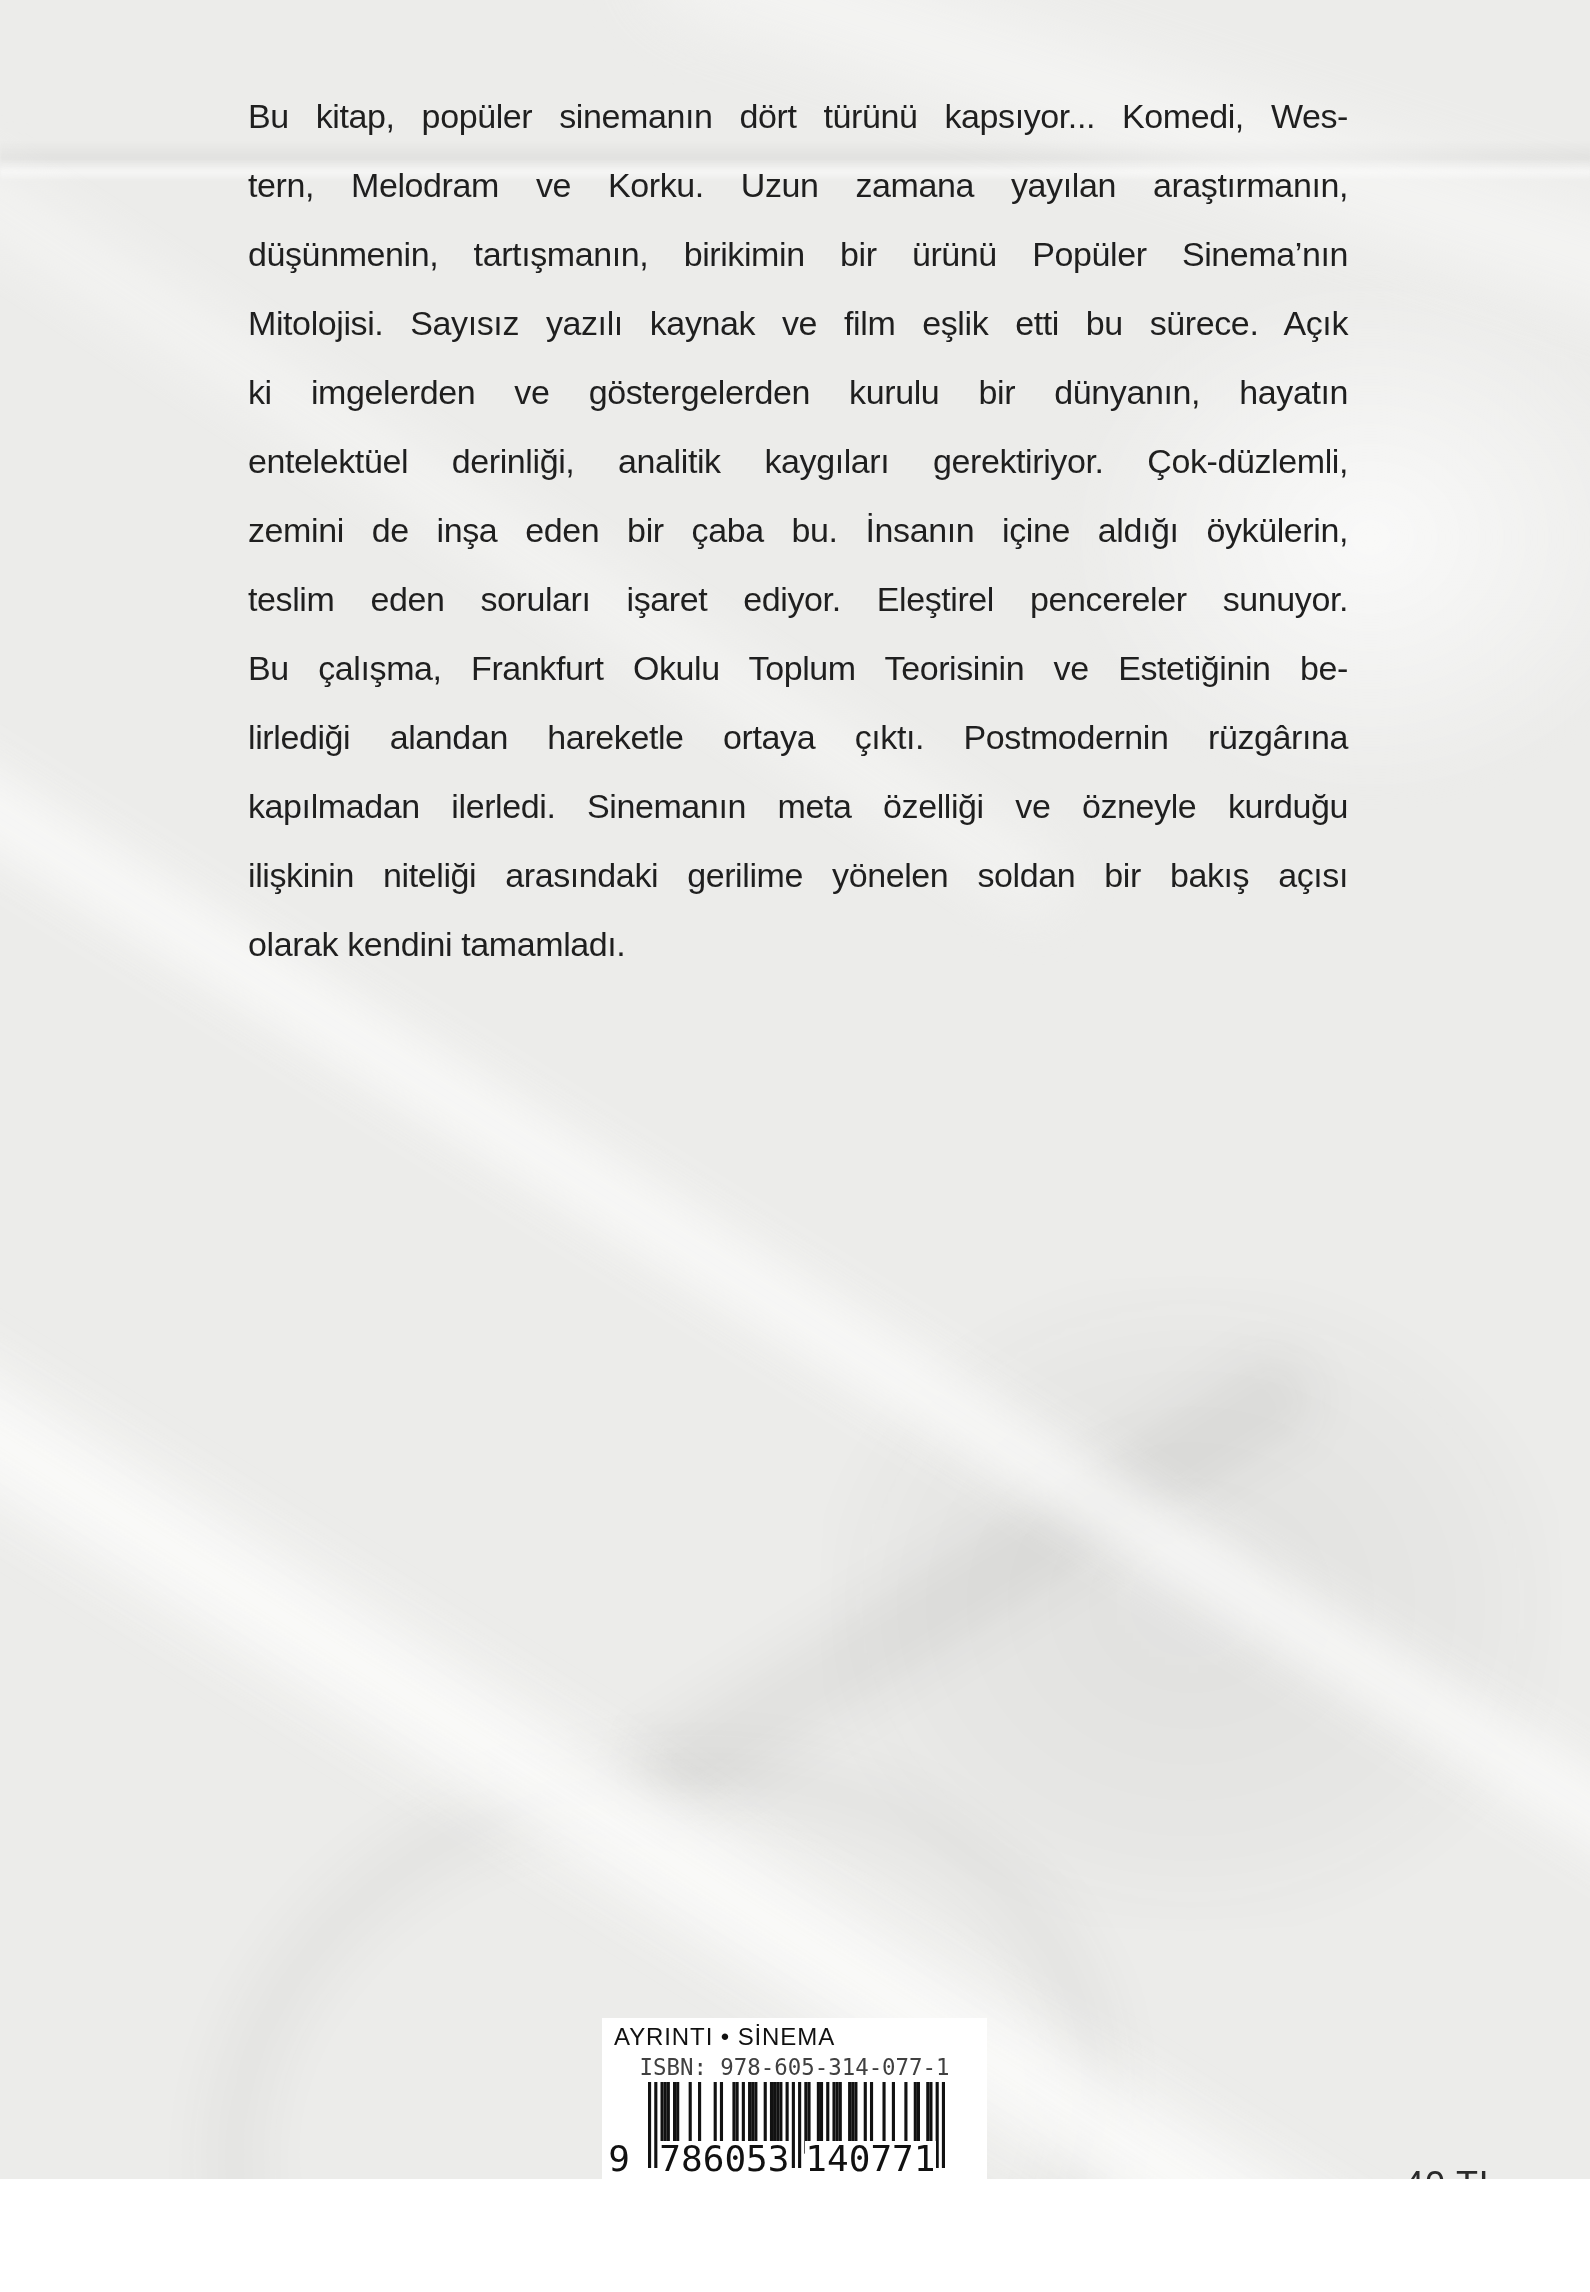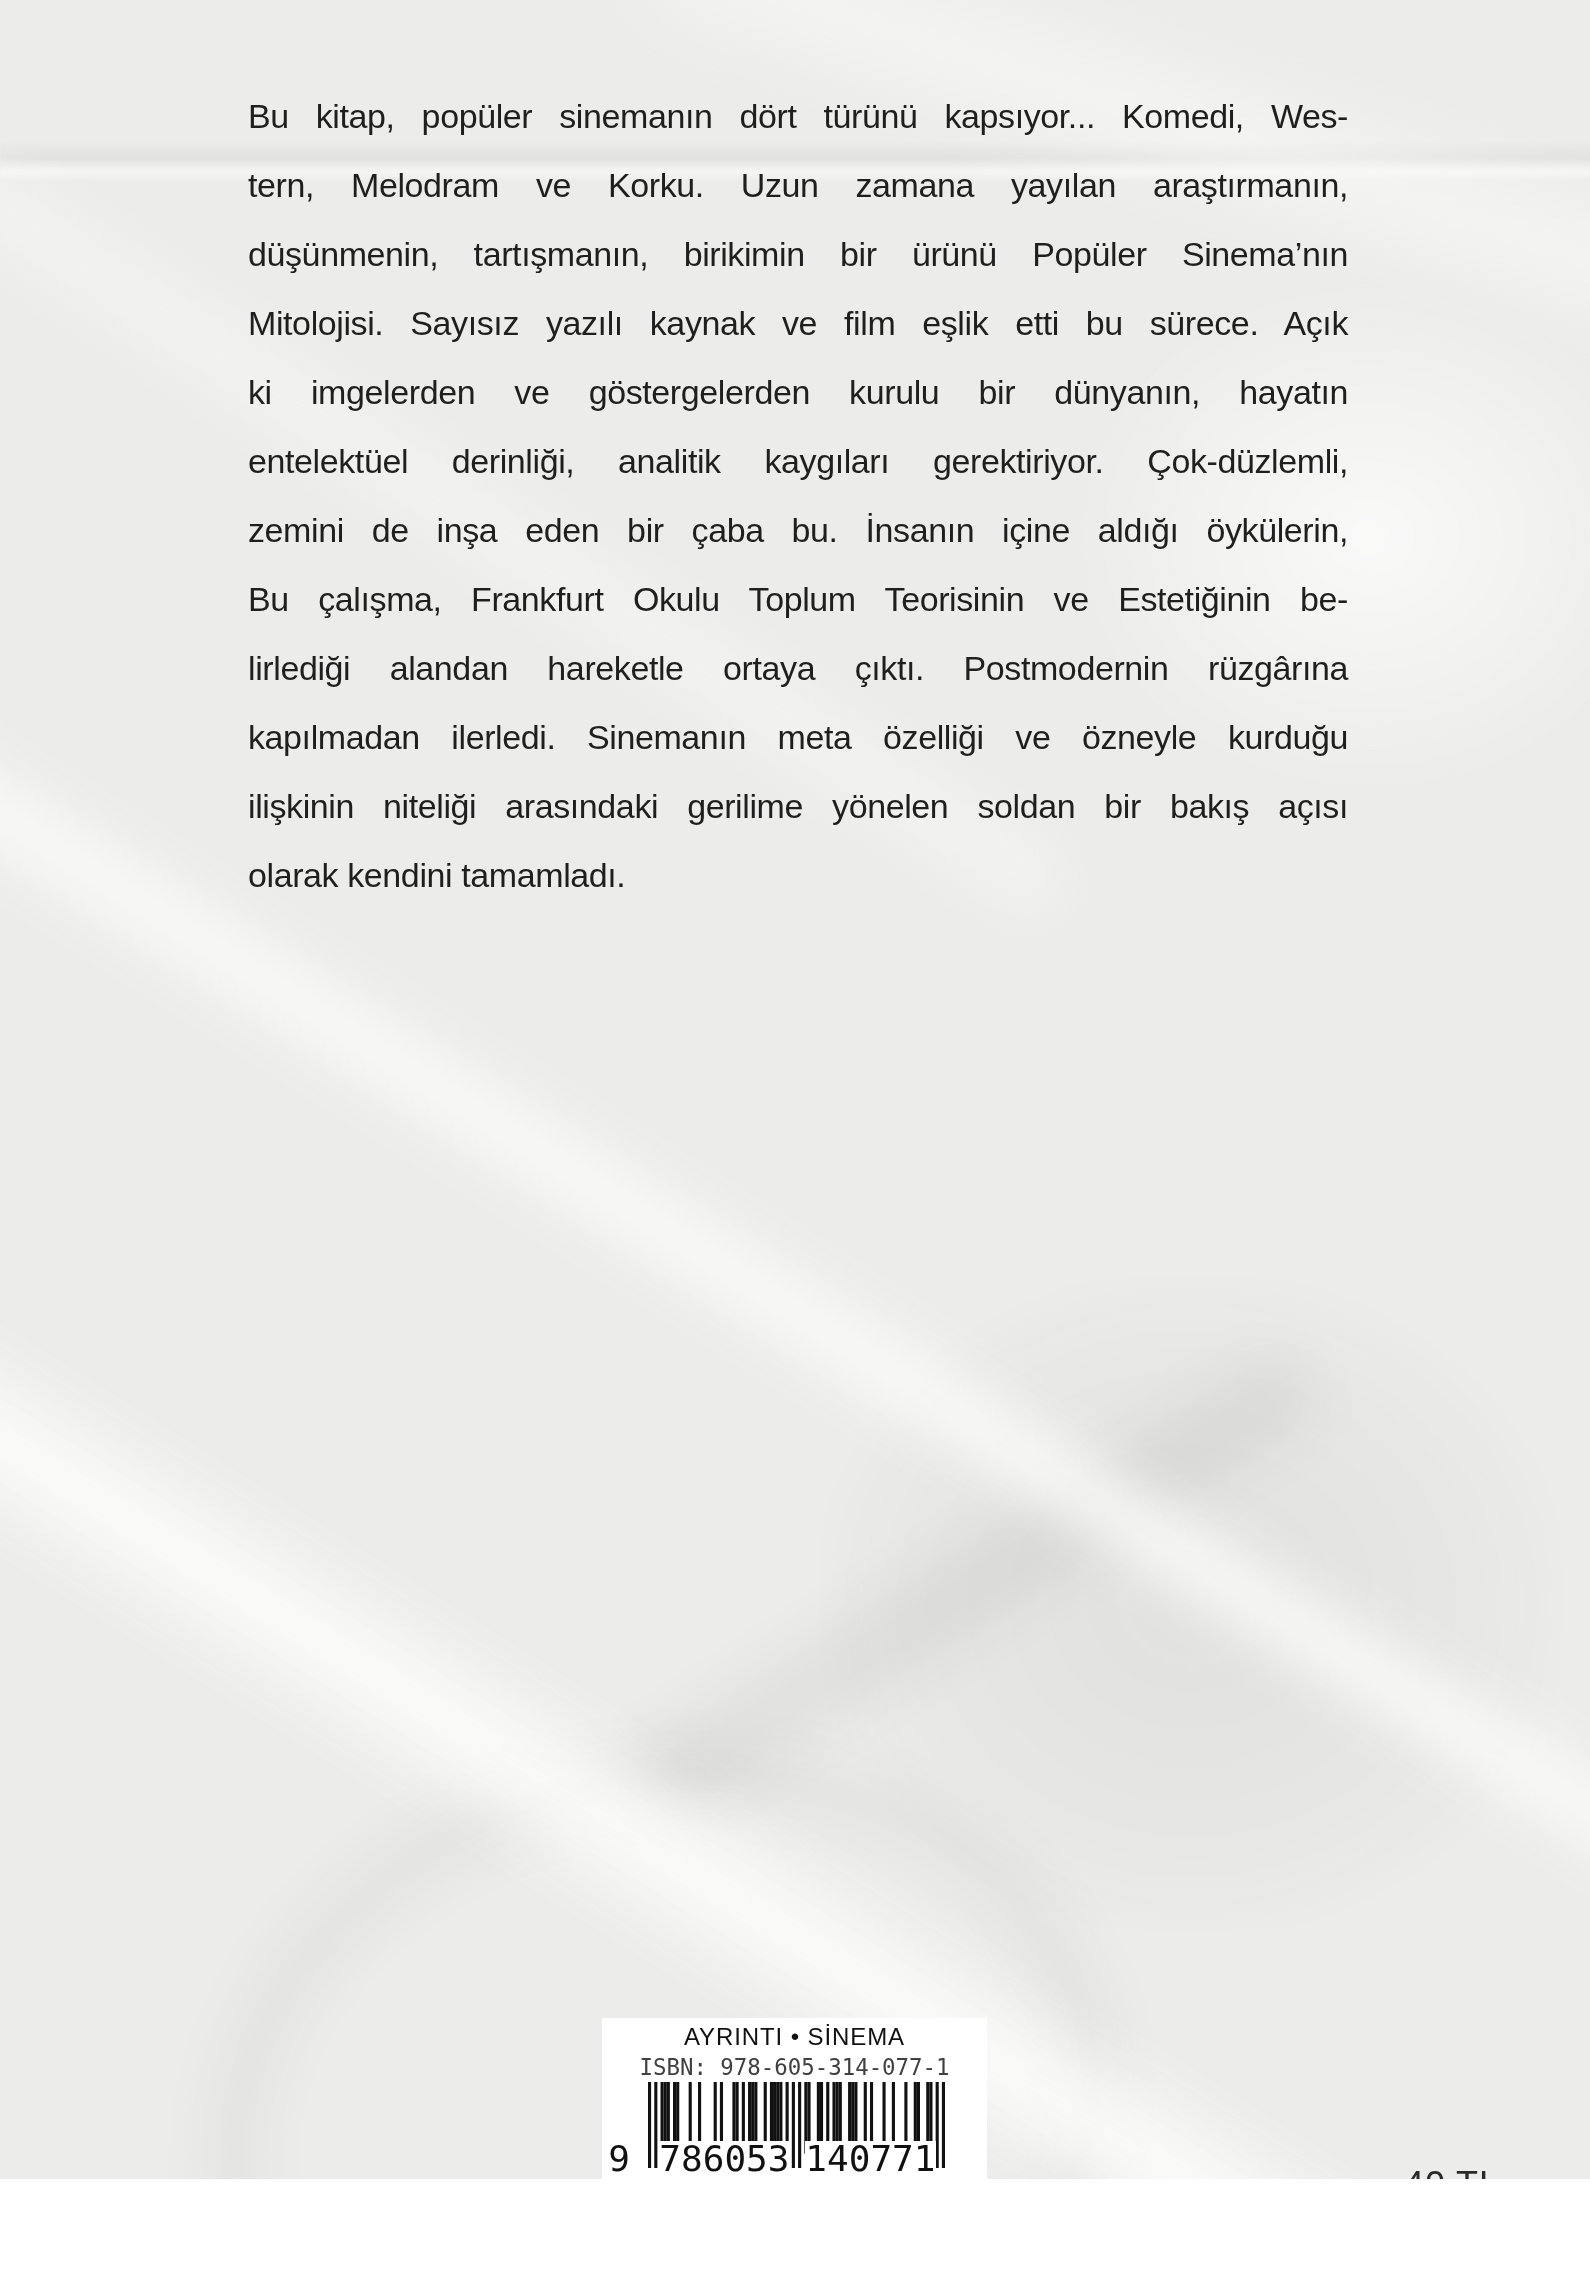--- a/index.html
+++ b/index.html
@@ -23,22 +23,22 @@
   .hilite{left:1057px;top:269px;width:627px;height:537px;background:radial-gradient(ellipse at center,rgba(255,255,255,0.7) 0%,rgba(255,255,255,0) 70%);filter:blur(7.2px);position:absolute;}
 
   
   .blurb{position:absolute;left:248px;top:82px;width:1100px;}
   .blurb-line{font-size:34px;line-height:69px;height:69px;color:#1f1f1f;
     letter-spacing:-0.4px;text-align:justify;text-align-last:justify;overflow:visible;white-space:normal;}
   .blurb-line.last{text-align:left;text-align-last:left;}
 
   
   .isbn-box{position:absolute;left:602px;top:2018px;width:385px;height:177px;background:#ffffff;}
-  .publisher-line{position:absolute;left:0;top:5.4px;width:385px;text-align:center;
-    font-size:24px;letter-spacing:0.9px;color:#111;}
+  .publisher-line{position:absolute;left:0;top:5.4px;width:385px;
+    font-size:24px;letter-spacing:0.9px;color:#111;padding-left:12px;}
   .isbn-line{position:absolute;left:0;top:36px;width:385px;text-align:center;
     font-family:"DejaVu Sans Mono",monospace;font-size:22.4px;letter-spacing:0px;color:#404040;}
   .barcode-wrap{position:absolute;left:0.9px;top:64px;width:342px;height:111px;}
   .barcode-svg{position:absolute;left:45px;top:0;width:297px;height:86px;fill:#111;}
   .bc-digit{position:absolute;font-family:"DejaVu Sans Mono",monospace;font-size:36px;line-height:36px;color:#111;}
   .bc-first{left:5.4px;top:59px;}
   .bc-left{left:56px;top:59px;width:131px;text-align:center;background:#fff;}
   .bc-right{left:202px;top:59px;width:131px;text-align:center;background:#fff;}
 
   
@@ -63,20 +63,21 @@
   </div>
 
   <div class="blurb">
     <div class="blurb-line">Bu kitap, popüler sinemanın dört türünü kapsıyor... Komedi, Wes-</div>
     <div class="blurb-line">tern, Melodram ve Korku. Uzun zamana yayılan araştırmanın,</div>
     <div class="blurb-line">düşünmenin, tartışmanın, birikimin bir ürünü Popüler Sinema’nın</div>
     <div class="blurb-line">Mitolojisi. Sayısız yazılı kaynak ve film eşlik etti bu sürece. Açık</div>
     <div class="blurb-line">ki imgelerden ve göstergelerden kurulu bir dünyanın, hayatın</div>
     <div class="blurb-line">entelektüel derinliği, analitik kaygıları gerektiriyor. Çok-düzlemli,</div>
     <div class="blurb-line">zemini de inşa eden bir çaba bu. İnsanın içine aldığı öykülerin,</div>
+    <div class="blurb-line">teslim eden soruları işaret ediyor. Eleştirel pencereler sunuyor.</div>
     <div class="blurb-line">Bu çalışma, Frankfurt Okulu Toplum Teorisinin ve Estetiğinin be-</div>
     <div class="blurb-line">lirlediği alandan hareketle ortaya çıktı. Postmodernin rüzgârına</div>
     <div class="blurb-line">kapılmadan ilerledi. Sinemanın meta özelliği ve özneyle kurduğu</div>
     <div class="blurb-line">ilişkinin niteliği arasındaki gerilime yönelen soldan bir bakış açısı</div>
     <div class="blurb-line last">olarak kendini tamamladı.</div>
   </div>
 
   <div class="isbn-box">
     <div class="publisher-line">AYRINTI • SİNEMA</div>
     <div class="isbn-line">ISBN: 978-605-314-077-1</div>

